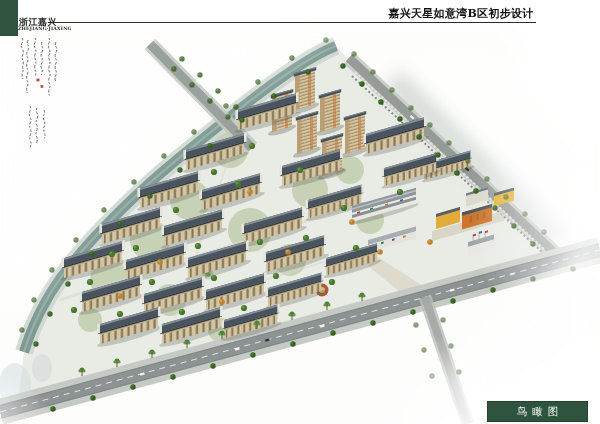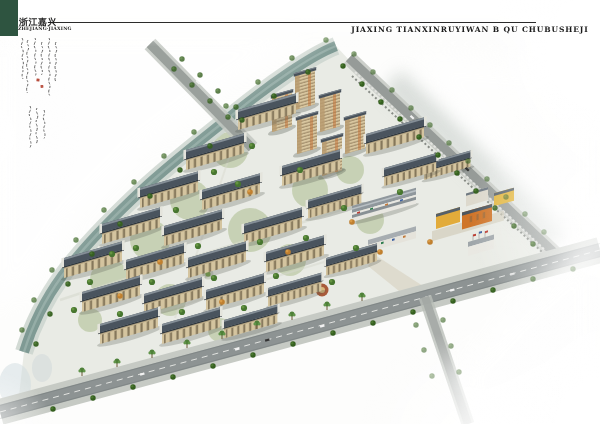--- a/index.html
+++ b/index.html
@@ -383,34 +383,37 @@
       <rect x="196" y="81" width="4.5" height="2.2" fill="#f2f2f2" transform="rotate(41 198 82)"></rect>
     </g>
   </svg>
 
   <div class="fade"></div>
 
   <div class="hdr corner-block" style="background: rgb(46, 84, 64);"></div>
   <div class="hdr region-cn">浙江嘉兴</div>
   <div class="hdr region-en">ZHEJIANG·JIAXING</div>
   <div class="hdr rule"></div>
-  <div class="hdr title-en">JIAXING TIANXINRUYIWAN B QU CHUBUSHEJI</div>
+  <div class="hdr title-cn">嘉兴天星如意湾B区初步设计</div>
 
   <svg class="callig" viewBox="0 0 62 120">
     <g stroke="#3c3c3c" stroke-width=".9" fill="none" opacity=".85">
       <path d="M14,4 q1.5,2 0,5 q-1.5,3 .5,6 q1.5,3 0,6 q-1,3 .5,6 q1,3 -.5,6 q1,3 0,6 q-1,3 .5,6" stroke-dasharray="2.5 1.6 3 1.4 2 1.8"></path>
       <path d="M20,6 q-1.5,2 0,5 q1.5,3 -.5,6 q-1.5,3 0,6 q1,3 -.5,6 q-1,3 .5,6 q1,3 -.5,6 q-1,3 .5,6 q1,3 -.5,6 q-1,3 .5,6" stroke-dasharray="3 1.5 2 1.8 2.6 1.4"></path>
       <path d="M27,4 q1.2,2.2 -.3,5 q-1.2,2.8 .6,5.6 q1.2,2.8 -.3,5.6 q-1,2.8 .6,5.6 q1,2.8 -.6,5.6 q-1,2.8 .6,5.6 q1,2.8 -.6,5.6" stroke-dasharray="2 1.7 3.2 1.3 2.4 1.6"></path>
       <path d="M34,8 q-1.2,2.2 .3,5 q1.2,2.8 -.6,5.6 q-1.2,2.8 .3,5.6 q1,2.8 -.6,5.6 q-1,2.8 .6,5.6 q1,2.8 -.6,5.6" stroke-dasharray="2.8 1.5 2 1.8 3 1.2"></path>
       <path d="M41,4 q1.3,2.4 -.2,5.2 q-1.3,2.8 .5,5.8 q1.3,2.8 -.2,5.8 q-1,2.8 .5,5.8 q1,2.8 -.5,5.8 q-1,2.8 .5,5.8 q1,2.8 -.5,5.8 q-1,2.8 .5,5.8 q1,2.8 -.5,5.8 q-1,2.8 .5,5.8" stroke-dasharray="2.2 1.6 3 1.4 2.6 1.5"></path>
       <path d="M48,8 q-1.3,2.4 .2,5.2 q1.3,2.8 -.5,5.8 q-1.3,2.8 .2,5.8 q1,2.8 -.5,5.8 q-1,2.8 .5,5.8 q1,2.8 -.5,5.8 q-1,2.8 .5,5.8" stroke-dasharray="3 1.3 2.2 1.7 2.8 1.4"></path>
       <path d="M22,72 q1.4,2.4 -.2,5.4 q-1.4,3 .5,6 q1.4,3 -.2,6 q-1,3 .5,6 q1,3 -.5,6 q-1,3 .5,6 q1,3 -.5,6" stroke-dasharray="2.4 1.6 3 1.3 2 1.8"></path>
       <path d="M29,74 q-1.4,2.4 .2,5.4 q1.4,3 -.5,6 q-1.4,3 .2,6 q1,3 -.5,6 q-1,3 .5,6 q1,3 -.5,6" stroke-dasharray="2 1.8 2.8 1.4 3.2 1.3"></path>
       <path d="M36,76 q1.2,2.4 -.2,5.2 q-1.2,3 .5,5.8 q1.2,3 -.2,5.8 q-1,3 .5,5.8 q1,3 -.5,5.8" stroke-dasharray="2.6 1.5 2.2 1.7"></path>
     </g>
     <g>
       <rect x="28.5" y="44.5" width="3" height="3" rx=".4" transform="rotate(7 30 46)" fill="#b03a28" opacity=".9"></rect>
       <rect x="32.5" y="51" width="2.8" height="2.8" rx=".4" transform="rotate(-5 34 52)" fill="#b03a28" opacity=".85"></rect>
     </g>
   </svg>
 
+  <div class="caption-box" style="background: rgb(46, 84, 64);">
+    <span>鸟瞰图</span>
+  </div>
 
 </div>
 
 </body></html>

